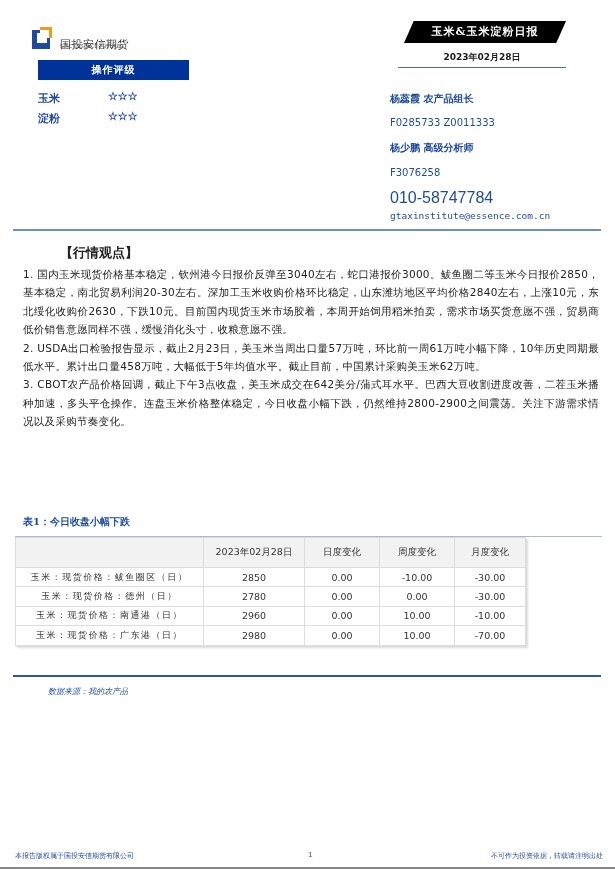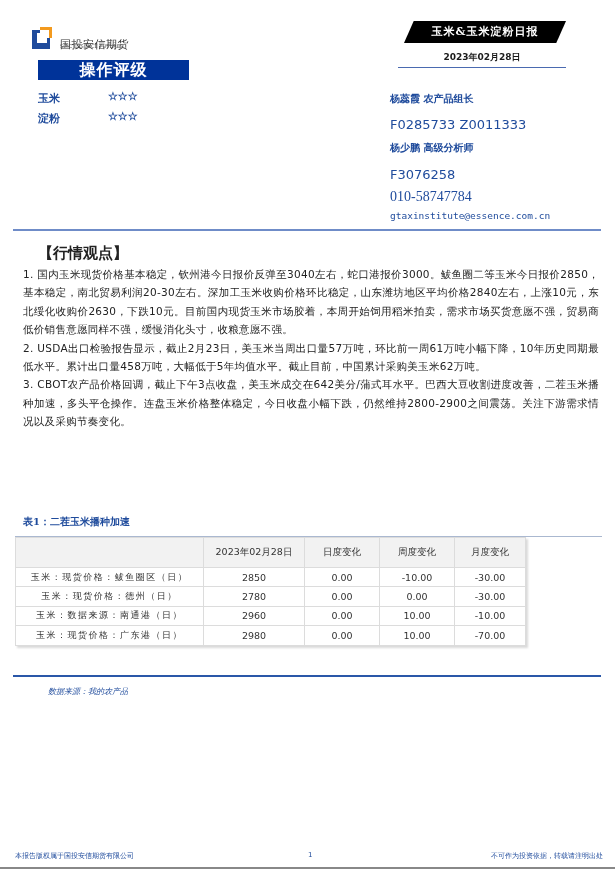--- a/index.html
+++ b/index.html
@@ -10,42 +10,42 @@
     .logo { position: absolute; left: 32px; top: 27px; width: 110px; height: 24px; }
     .logo-mark { position: absolute; left: 0; top: 0; width: 22px; height: 23px; }
     .logo-mark .blue { position: absolute; left: 0; top: 3px; width: 18px; height: 19px; background: #1f4b9c; }
     .logo-mark .white { position: absolute; left: 5px; top: 6px; width: 10px; height: 10px; background: #fff; }
     .logo-mark .orange { position: absolute; left: 8px; top: 0; width: 12px; height: 11px; background: #f39a1e; }
     .logo-mark .orange-in { position: absolute; left: 8px; top: 3px; width: 9px; height: 8px; background: #fff; }
     .logo-cn { position: absolute; left: 28px; top: 2px; font-size: 11px; color: #333; letter-spacing: 0.5px; white-space: nowrap; margin-top: 8px; }
     .logo-en { position: absolute; left: 28px; top: 16px; font-size: 5px; color: #555; letter-spacing: 0.1px; white-space: nowrap; }
 
     .rating-bar { position: absolute; left: 38px; top: 60px; width: 151px; height: 20px; background: #003399; color: #fff;
-                  font-family: "DejaVu Serif", serif; font-weight: bold; font-size: 16px; text-align: center; line-height: 20px; letter-spacing: 1px; }
+                  font-family: "DejaVu Serif", serif; font-weight: bold; font-size: 10px; text-align: center; line-height: 20px; letter-spacing: 1px; }
     .rating-row { position: absolute; left: 38px; font-family: "DejaVu Serif", serif; font-weight: bold; font-size: 11px; color: #1f4b9c; }
     .rating-row .name { position: absolute; left: 0; top: 0; white-space: nowrap; }
     .rating-row .stars { position: absolute; left: 70px; top: -1px; font-size: 11px; letter-spacing: 0px; white-space: nowrap; color: #1f4b9c; }
 
     
     .report-tag { position: absolute; left: 404px; top: 21px; width: 162px; height: 22px; background: #000000;
                   clip-path: polygon(6% 0, 100% 0, 94% 100%, 0 100%); color: #fff;
                   font-family: "DejaVu Serif", serif; font-weight: bold; font-size: 11px; text-align: center; line-height: 22px; letter-spacing: 1px; }
     .report-date { position: absolute; left: 398px; top: 51px; width: 168px; text-align: center; font-size: 9px; font-weight: bold; color: #1a1a1a; }
     .report-date-line { position: absolute; left: 398px; top: 67px; width: 168px; height: 1px; background: #4a6ab0; }
 
     .analyst { position: absolute; left: 390px; font-size: 10px; white-space: nowrap; }
     .analyst.title { font-family: "DejaVu Serif", serif; font-weight: bold; color: #1f4b9c; font-size: 10px; }
-    .analyst.id { color: #1f4b9c; font-size: 13px; }
-    .analyst.contact { color: #1f4b9c; font-family: Liberation Serif, serif; font-size: 14px; }
+    .analyst.id { color: #1f4b9c; font-size: 10px; }
+    .analyst.contact { color: #1f4b9c; font-family: Liberation Sans, sans-serif; font-size: 16px; }
     .analyst.email { color: #1f4b9c; font-family: "DejaVu Sans Mono", monospace; font-size: 9.5px; }
 
     .main-rule { position: absolute; left: 13px; top: 229px; width: 588px; height: 2px; background: #6f8cc8; }
 
     
-    .section-title { position: absolute; left: 38px; top: 244px; font-family: "DejaVu Serif", serif; font-weight: bold; font-size: 15px; color: #222; }
+    .section-title { position: absolute; left: 60px; top: 244px; font-family: "DejaVu Serif", serif; font-weight: bold; font-size: 13px; color: #222; }
     .paragraphs { position: absolute; left: 23px; top: 265px; width: 576px; font-size: 10.5px; line-height: 18.4px; color: #222; text-align: justify; letter-spacing: 0.3px; }
     .paragraphs p { margin: 0; }
 
     
     .table-title { position: absolute; left: 23px; top: 515px; font-family: "DejaVu Serif", serif; font-weight: bold; font-size: 10px; color: #1f4b9c; }
     .table-wrap { position: absolute; left: 15px; top: 536px; width: 587px; }
     .table-topline { position: absolute; left: 0; top: 0; width: 587px; height: 1px; background: #aab8d0; }
     table.price { position: absolute; left: 0; top: 1px; border-collapse: collapse; font-size: 9.5px; color: #333;
                   box-shadow: 2px 2px 2px rgba(0,0,0,0.15); background: #fff; }
     table.price th, table.price td { border: 1px solid #dcdcdc; text-align: center; white-space: nowrap; }
@@ -102,21 +102,21 @@
 
 <div class="main-rule"></div>
 
 <div class="section-title">【行情观点】</div>
 <div class="paragraphs">
   <p>1. 国内玉米现货价格基本稳定，钦州港今日报价反弹至3040左右，蛇口港报价3000。鲅鱼圈二等玉米今日报价2850，基本稳定，南北贸易利润20-30左右。深加工玉米收购价格环比稳定，山东潍坊地区平均价格2840左右，上涨10元，东北绥化收购价2630，下跌10元。目前国内现货玉米市场胶着，本周开始饲用稻米拍卖，需求市场买货意愿不强，贸易商低价销售意愿同样不强，缓慢消化头寸，收粮意愿不强。</p>
   <p>2. USDA出口检验报告显示，截止2月23日，美玉米当周出口量57万吨，环比前一周61万吨小幅下降，10年历史同期最低水平。累计出口量458万吨，大幅低于5年均值水平。截止目前，中国累计采购美玉米62万吨。</p>
   <p>3. CBOT农产品价格回调，截止下午3点收盘，美玉米成交在642美分/蒲式耳水平。巴西大豆收割进度改善，二茬玉米播种加速，多头平仓操作。连盘玉米价格整体稳定，今日收盘小幅下跌，仍然维持2800-2900之间震荡。关注下游需求情况以及采购节奏变化。</p>
 </div>
 
-<div class="table-title">表1：二茬玉米播种加速</div>
+<div class="table-title">表1：今日收盘小幅下跌</div>
 <div class="table-wrap">
   <div class="table-topline"></div>
   <table class="price">
     <thead>
       <tr>
         <th class="c0"></th>
         <th class="c1">2023年02月28日</th>
         <th class="c2">日度变化</th>
         <th class="c3">周度变化</th>
         <th class="c4">月度变化</th>
@@ -131,21 +131,21 @@
         <td>-30.00</td>
       </tr>
       <tr>
         <td class="label">玉米：现货价格：德州（日）</td>
         <td>2780</td>
         <td>0.00</td>
         <td>0.00</td>
         <td>-30.00</td>
       </tr>
       <tr>
-        <td class="label">玉米：数据来源：南通港（日）</td>
+        <td class="label">玉米：现货价格：南通港（日）</td>
         <td>2960</td>
         <td>0.00</td>
         <td>10.00</td>
         <td>-10.00</td>
       </tr>
       <tr>
         <td class="label">玉米：现货价格：广东港（日）</td>
         <td>2980</td>
         <td>0.00</td>
         <td>10.00</td>

